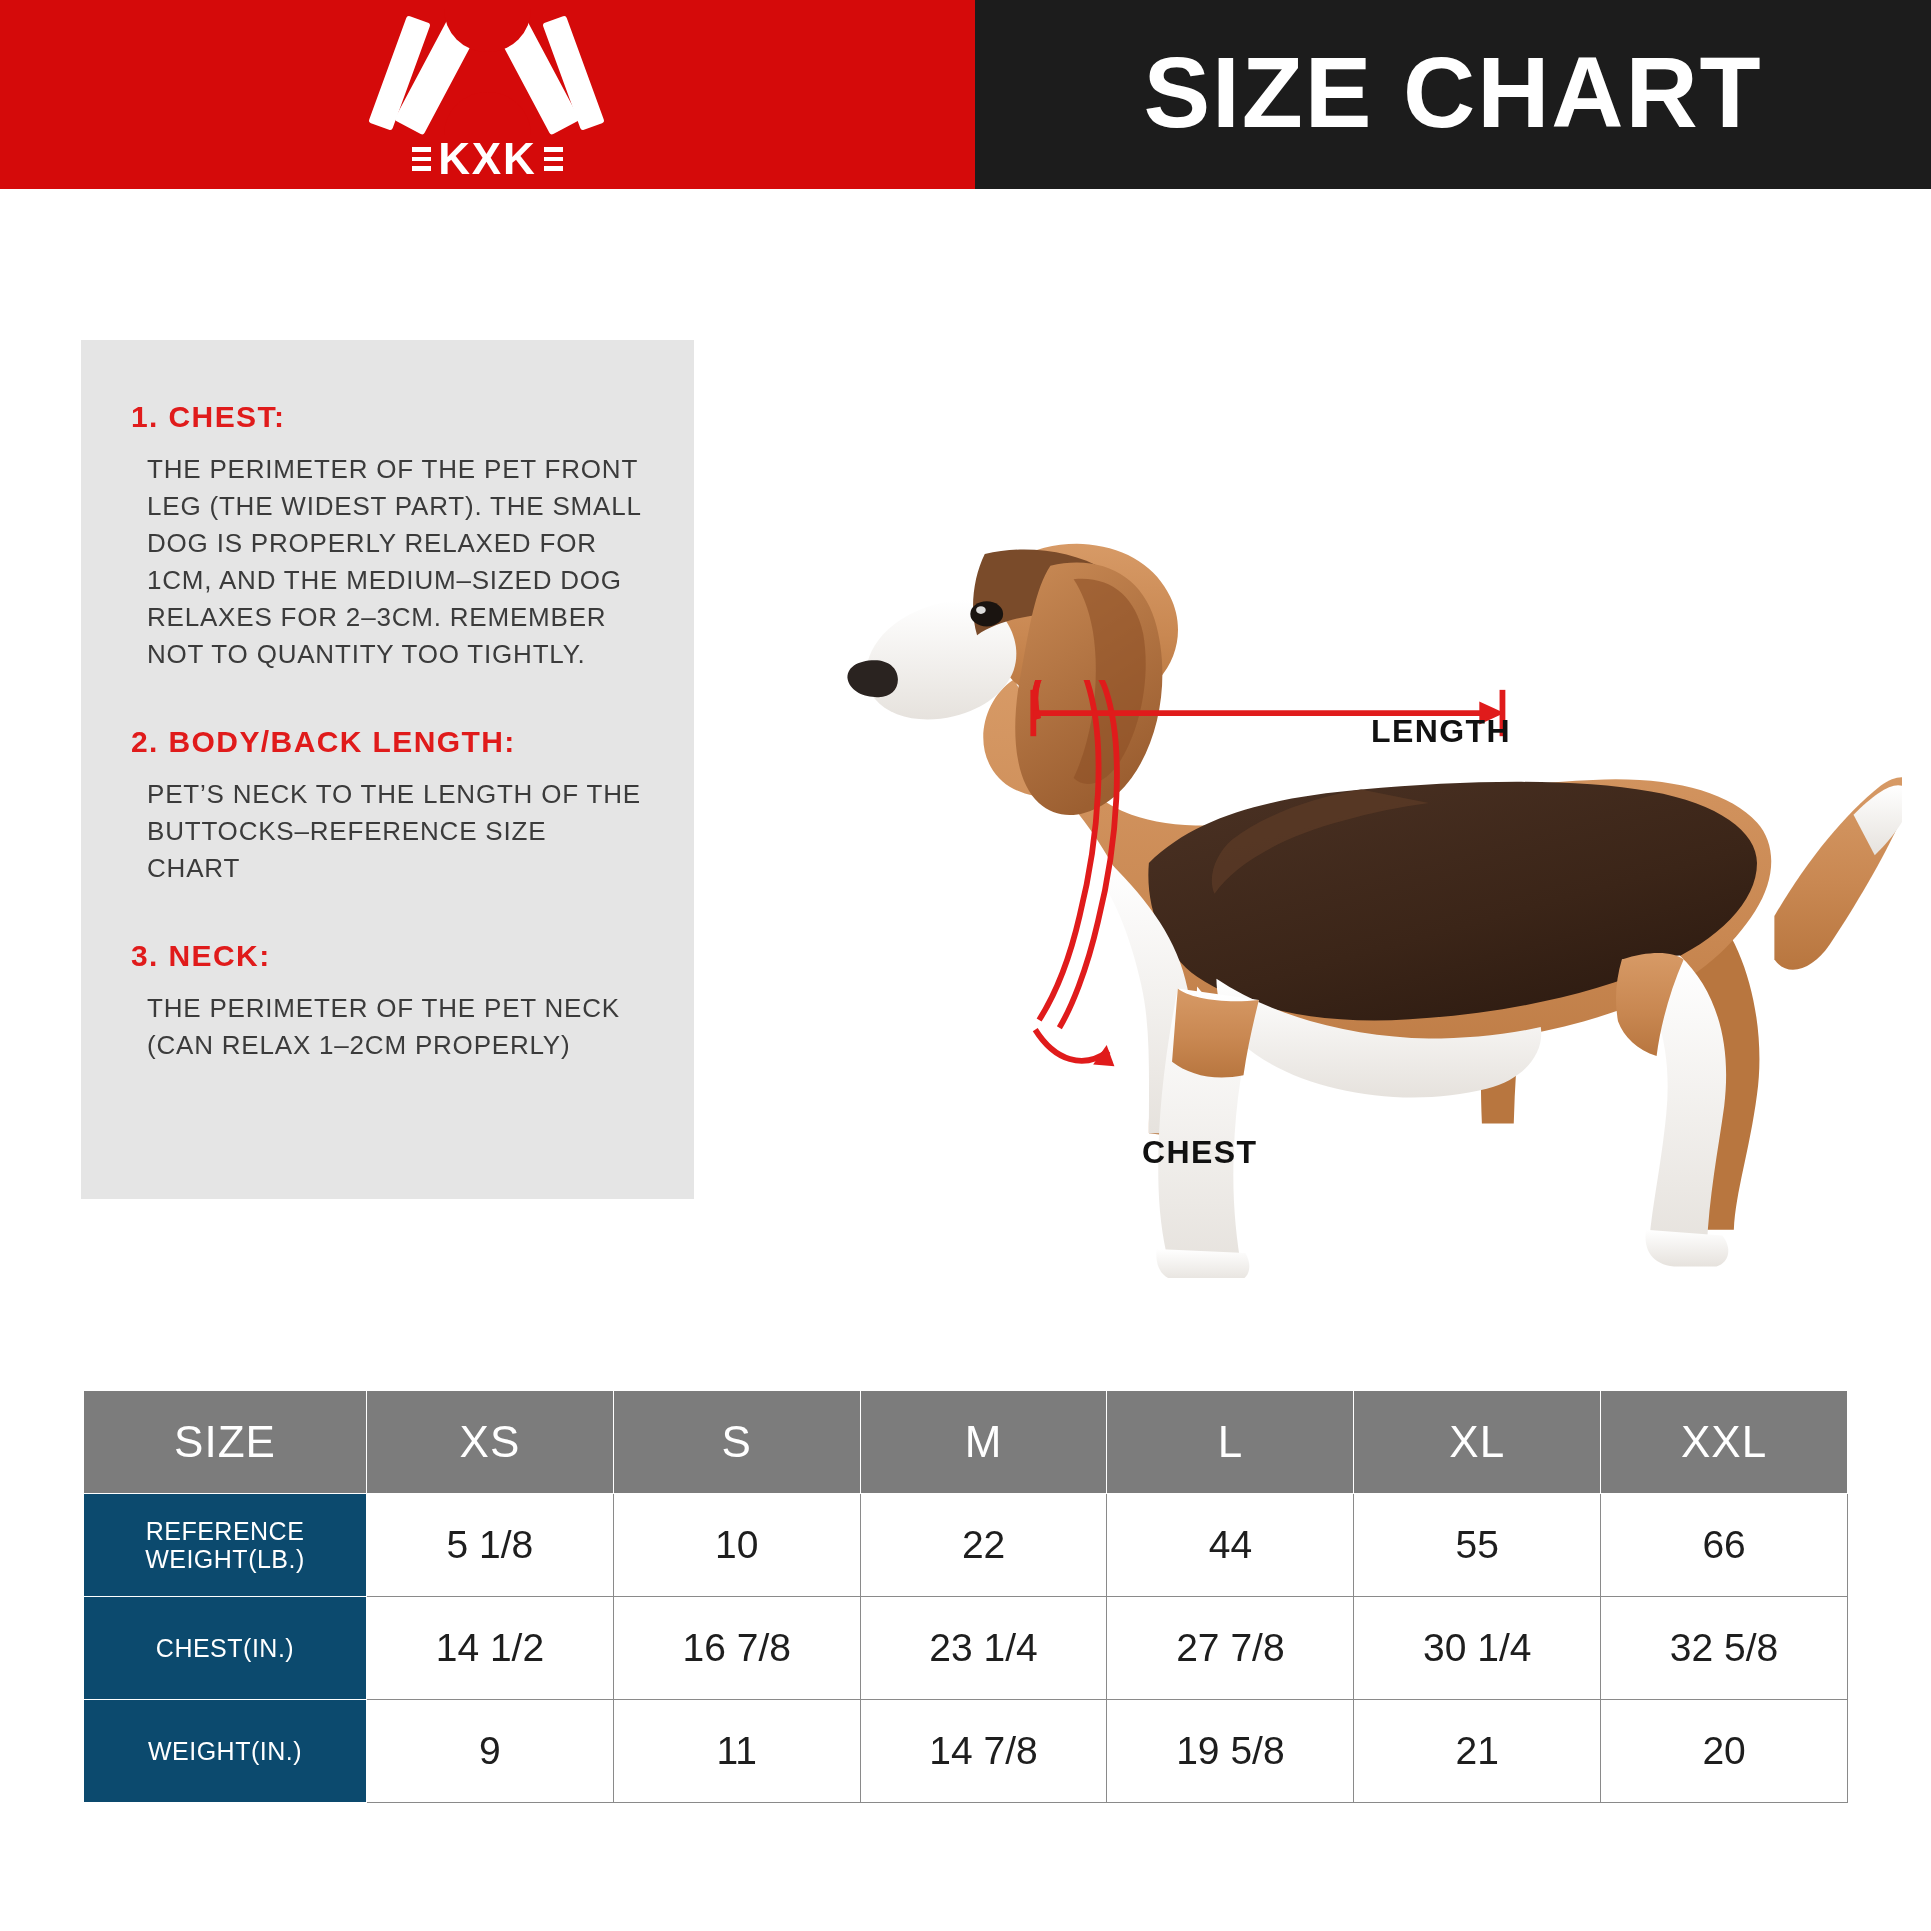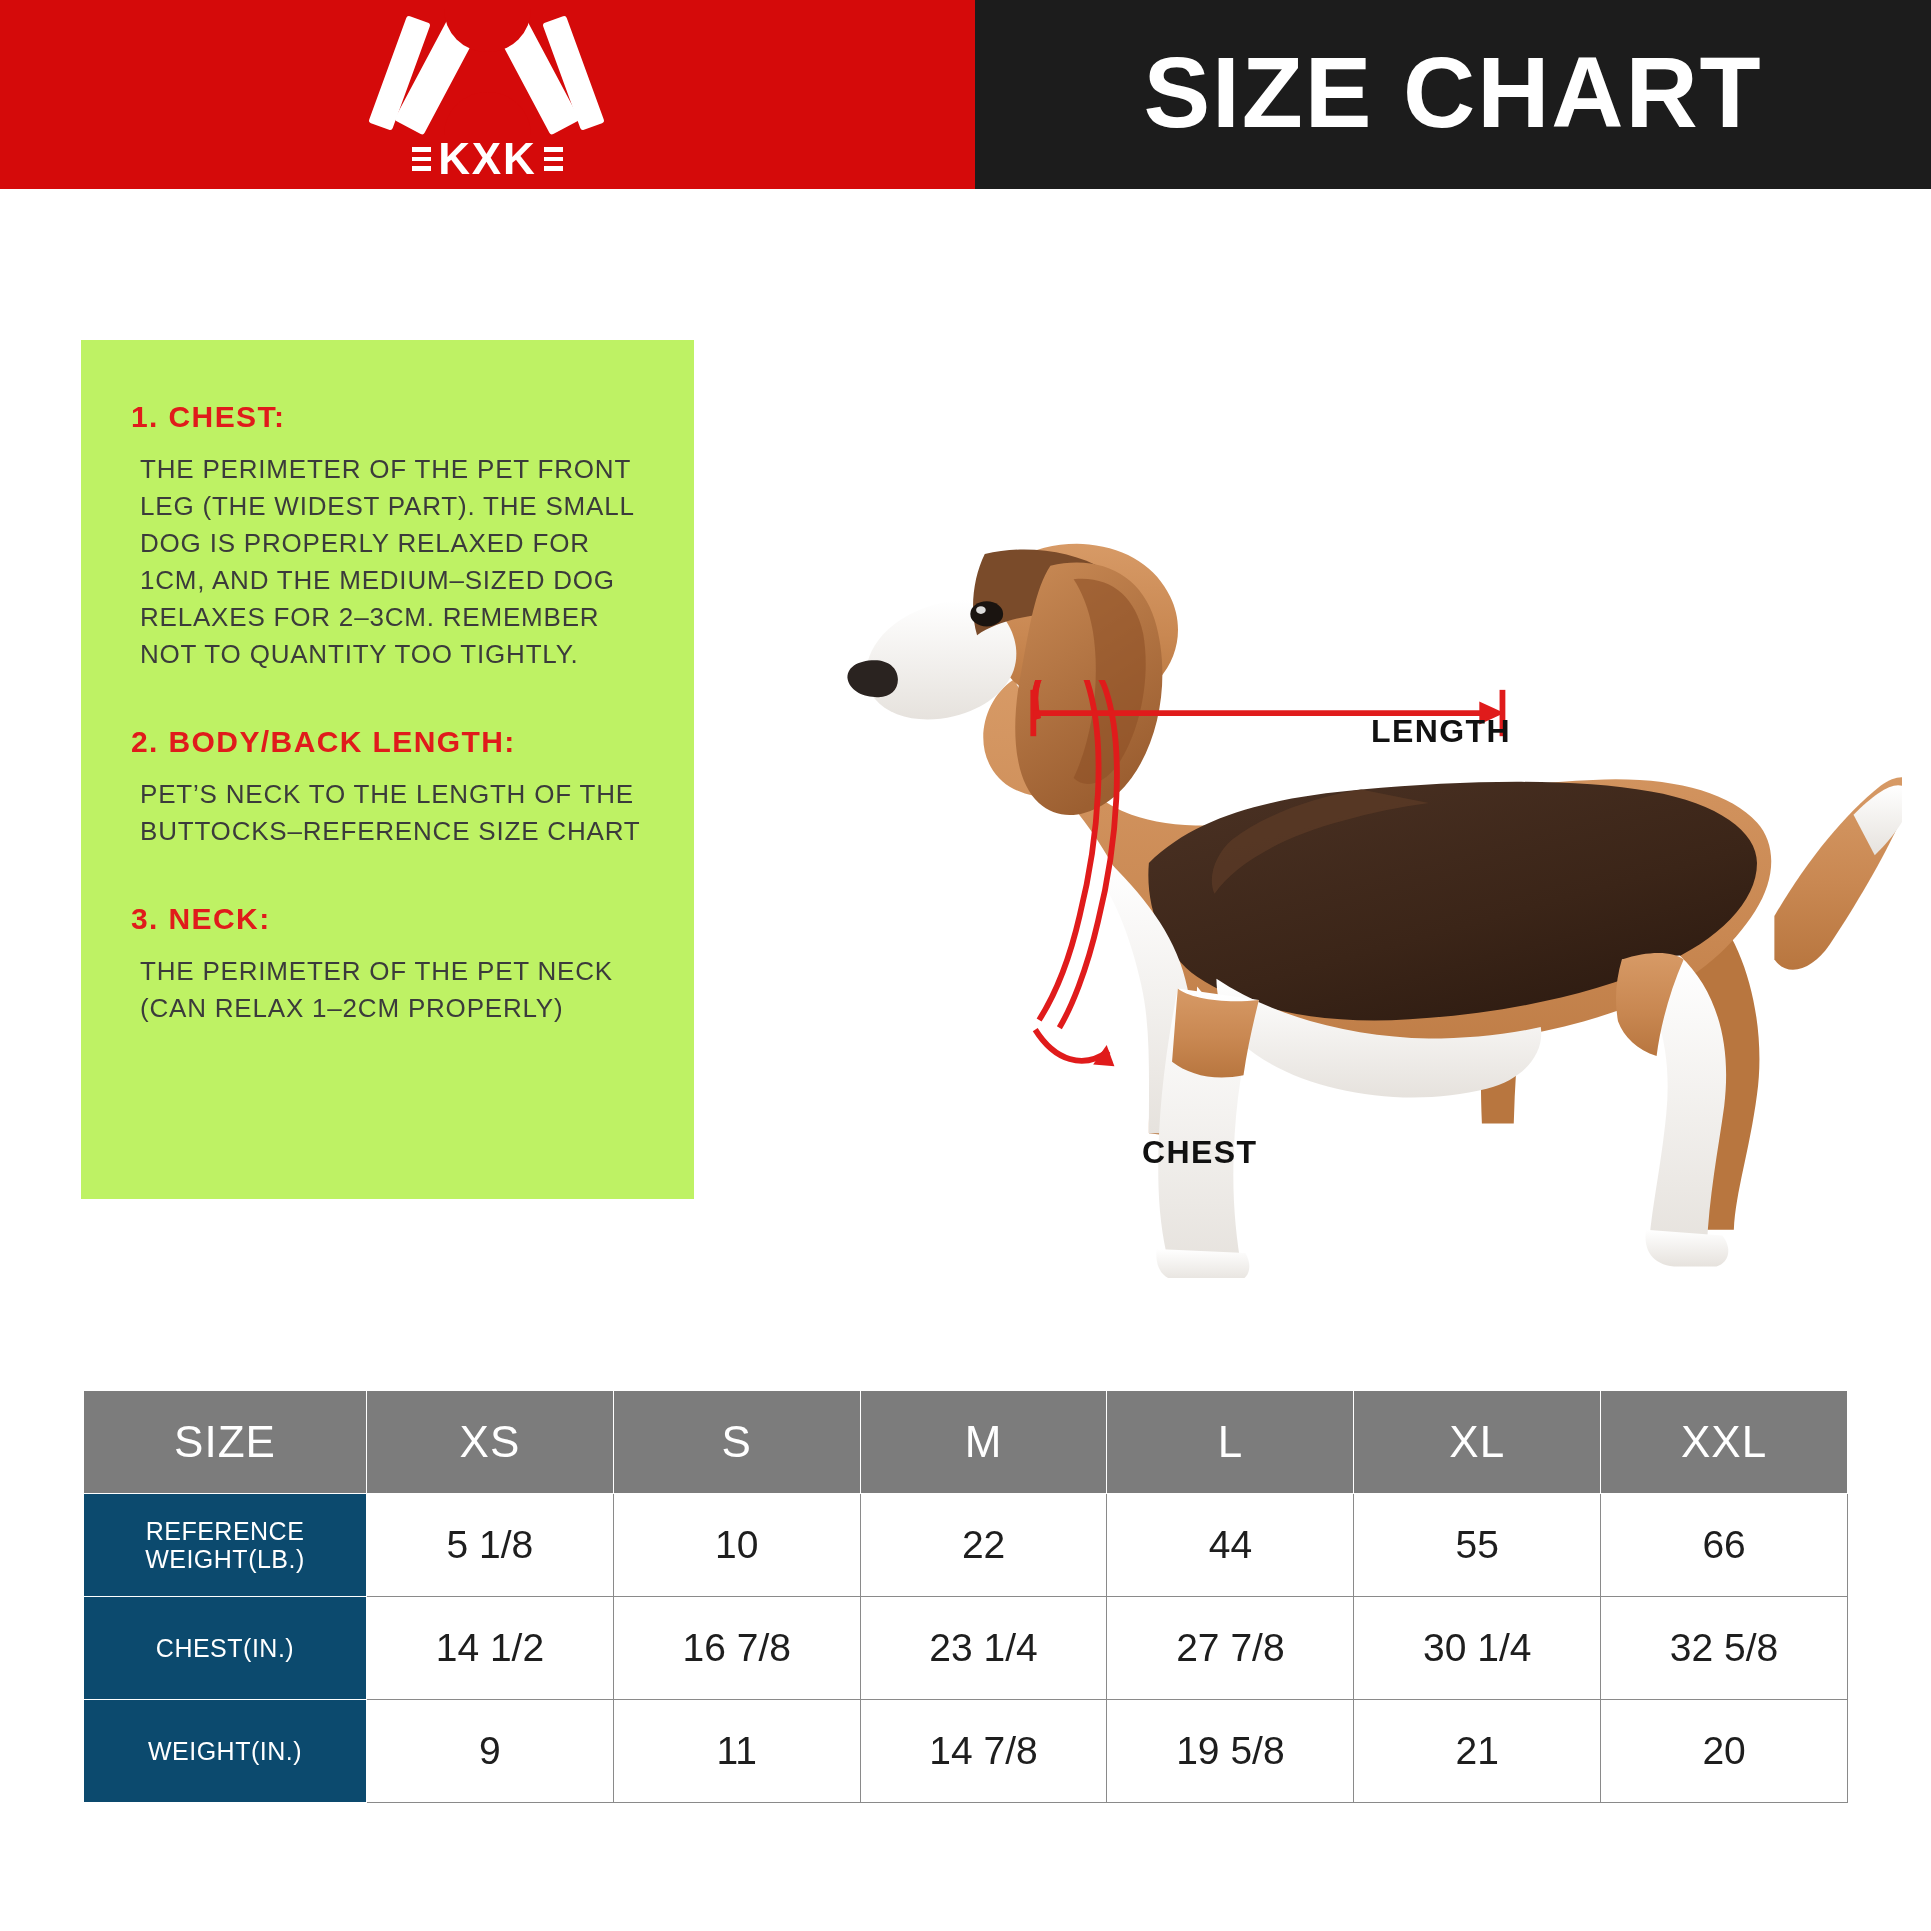--- a/index.html
+++ b/index.html
@@ -141,37 +141,37 @@
     width: 1931px;
     height: 1197px;
   }
 
   .info-panel {
     position: absolute;
     left: 81px;
     top: 201px;
     width: 613px;
     height: 859px;
-    background: #bef264;
+    background: #e5e5e5;
     box-sizing: border-box;
     padding: 60px 50px 0 50px;
   }
   .info-head {
     color: #e01b1b;
     font-size: 30px;
     font-weight: bold;
     letter-spacing: 1.4px;
     margin: 0 0 17.4px 0;
   }
   .info-body {
     color: #3b3b3b;
     font-size: 26px;
     line-height: 1.42;
     letter-spacing: 0.8px;
-    margin: 0 0 52px 9px;
+    margin: 0 0 52px 16px;
   }
   .info-body.tight { margin-bottom: 54px; }
 
   
   .dog-wrap {
     position: absolute;
     left: 695px;
     top: 222px;
     width: 1207px;
     height: 917px;

